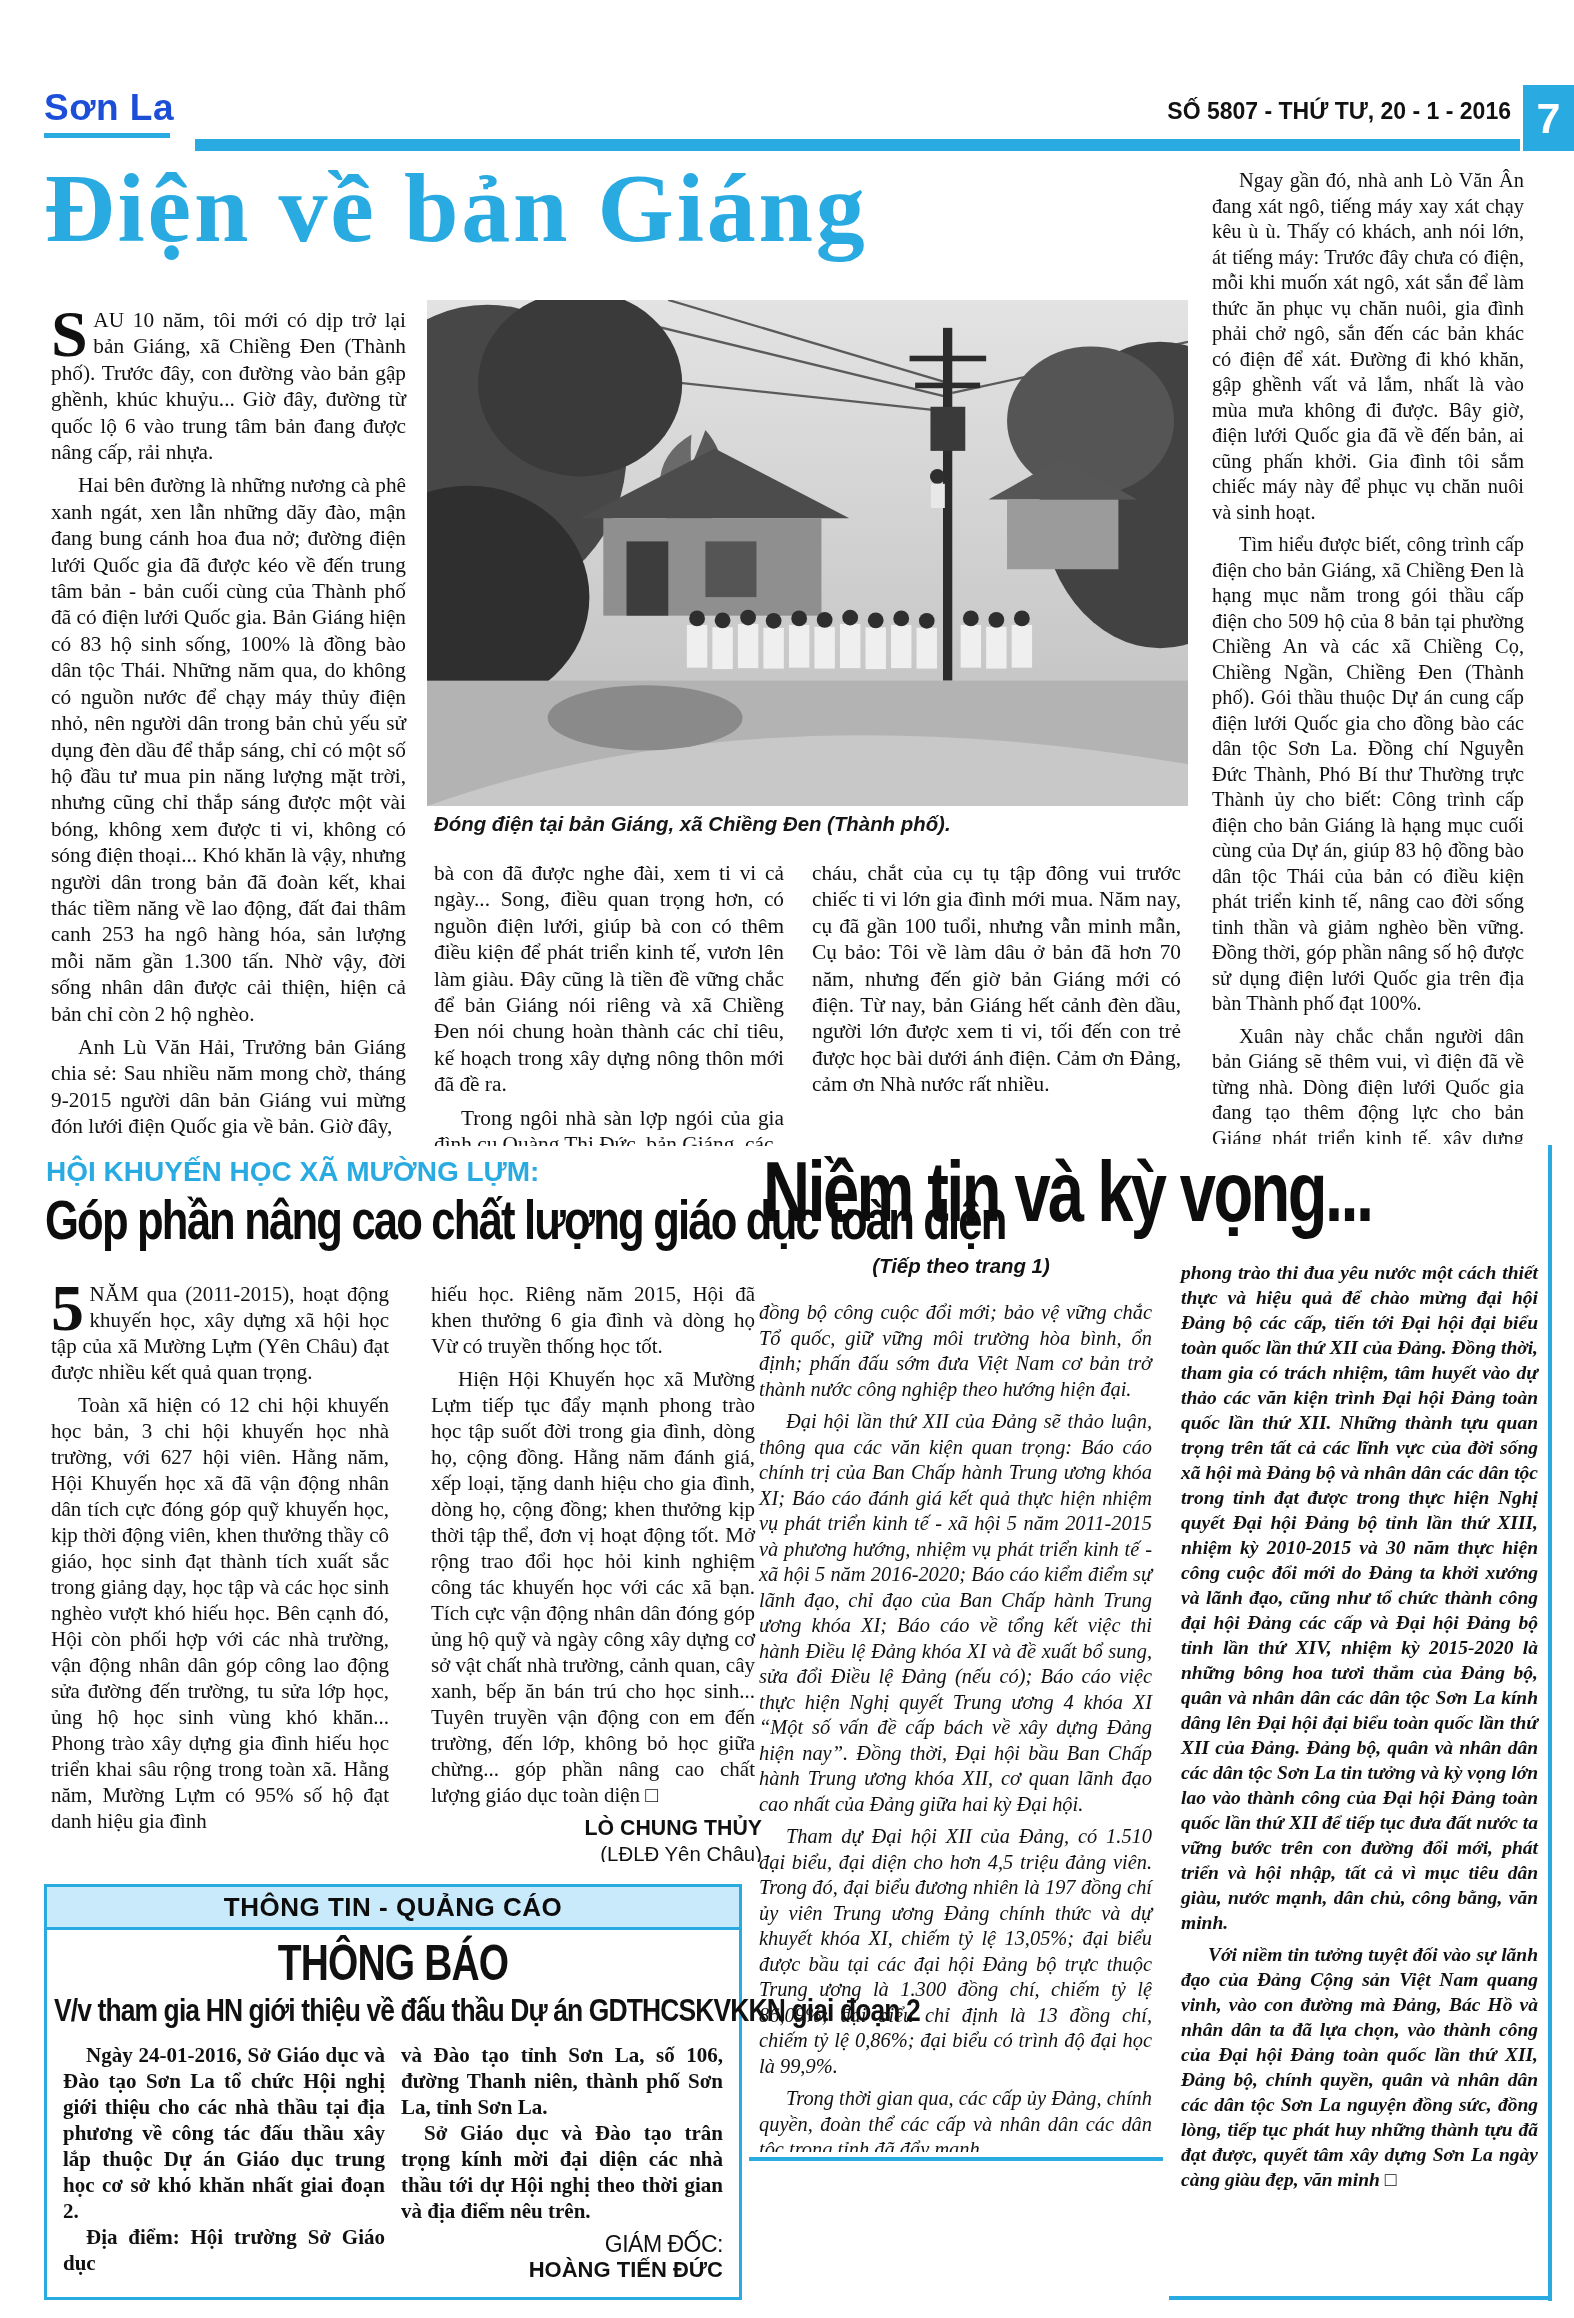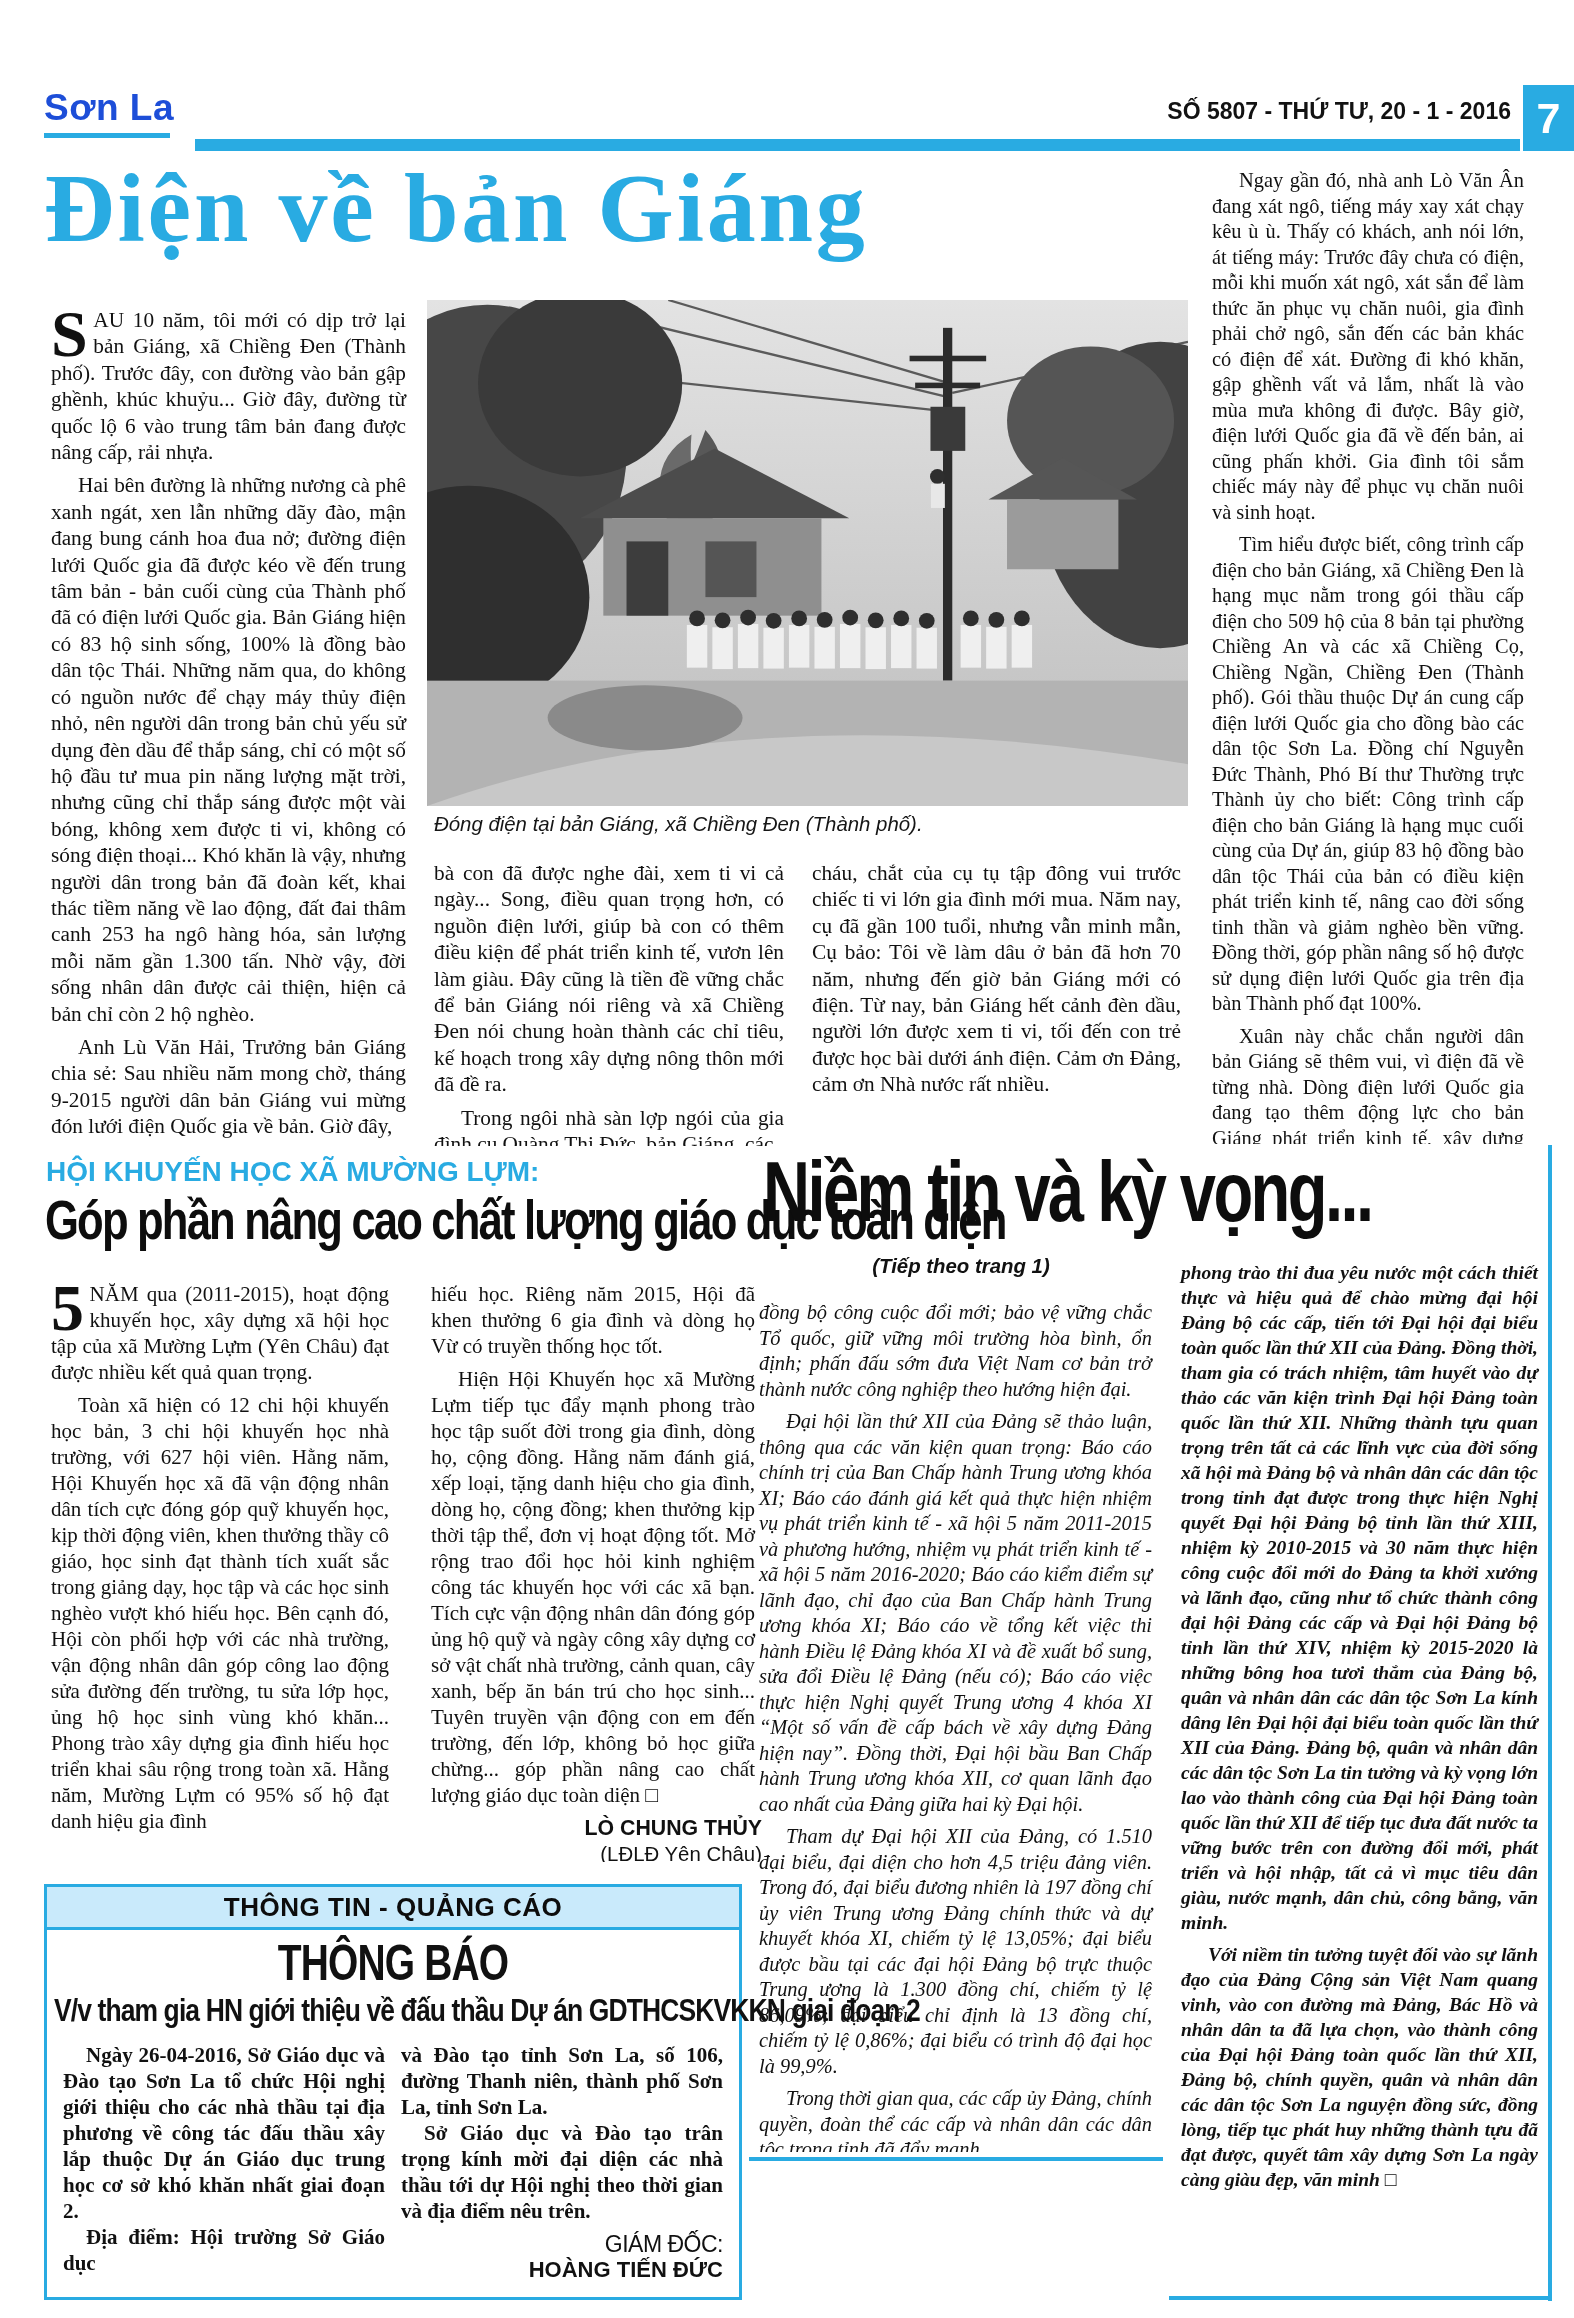--- a/index.html
+++ b/index.html
@@ -26,21 +26,21 @@
   .bodycol p{margin:7px;}
   .bodycol p.ind{text-indent:27px;}
   .col-left{left:44px;top:300px;width:369px;height:845px;font-size:21.3px;line-height:26.4px;}
   .col-mid1{left:427px;top:853px;width:364px;height:293px;font-size:21.3px;line-height:26.4px;}
   .col-mid2{left:805px;top:853px;width:383px;height:293px;font-size:21.3px;line-height:26.4px;}
   .col-right{left:1205px;top:161px;width:326px;height:983px;font-size:20.4px;line-height:25.5px;}
   .dropcap{float:left;font-weight:bold;font-size:66px;line-height:48px;padding:2.8px 5.6px 0 0;}
   .photo-frame{left:427px;top:300px;width:761px;height:506px;background:#c9c9c9;}
   .photo-frame svg{display:block;width:100%;height:100%;}
   .photo-caption{left:434px;top:813px;width:751px;font-family:"Liberation Sans",sans-serif;
-                 font-weight:normal;font-style:italic;font-size:20.4px;color:#161616;}
+                 font-weight:bold;font-style:italic;font-size:20.4px;color:#161616;}
   .byline{text-align:right;margin-top:12px;font-family:"Liberation Sans",sans-serif;font-size:19.5px;}
   .byline b{font-size:21.3px;}
 
   
   .edu-kicker{left:46px;top:1156px;font-family:"Liberation Sans",sans-serif;font-weight:bold;
               font-size:28px;color:#29abe2;letter-spacing:0px;}
   .edu-headline{left:45px;top:1193px;width:723px;font-family:"Liberation Sans",sans-serif;
                 font-weight:bold;font-size:45px;line-height:1;letter-spacing:-1.9px;color:#0d0d0d;
                 transform:scale(0.97,1.22);transform-origin:left top;white-space:nowrap;}
   .edu-col1{left:44px;top:1274px;width:352px;height:588px;font-size:21px;line-height:26px;}
@@ -238,21 +238,21 @@
   <div class="abs pol-col1-rule"></div>
   <div class="abs pol-right-rule"></div>
   <div class="abs pol-bottom-rule"></div>
 
   <div class="abs notice-box">
     <div class="notice-bar">THÔNG TIN - QUẢNG CÁO</div>
     <div class="notice-title">THÔNG BÁO</div>
     <div class="notice-subtitle">V/v tham gia HN giới thiệu về đấu thầu Dự án GDTHCSKVKKN giai đoạn 2</div>
     <div class="notice-cols">
       <div class="notice-col">
-        <p>Ngày 26-04-2016, Sở Giáo dục và Đào tạo Sơn La tổ chức Hội nghị giới thiệu cho các nhà thầu tại địa phương về công tác đấu thầu xây lắp thuộc Dự án Giáo dục trung học cơ sở khó khăn nhất giai đoạn 2.</p>
+        <p>Ngày 24-01-2016, Sở Giáo dục và Đào tạo Sơn La tổ chức Hội nghị giới thiệu cho các nhà thầu tại địa phương về công tác đấu thầu xây lắp thuộc Dự án Giáo dục trung học cơ sở khó khăn nhất giai đoạn 2.</p>
         <p>Địa điểm: Hội trường Sở Giáo dục</p>
       </div>
       <div class="notice-col">
         <p style="text-indent:0">và Đào tạo tỉnh Sơn La, số 106, đường Thanh niên, thành phố Sơn La, tỉnh Sơn La.</p>
         <p>Sở Giáo dục và Đào tạo trân trọng kính mời đại diện các nhà thầu tới dự Hội nghị theo thời gian và địa điểm nêu trên.</p>
         <div class="notice-sig">
           <div class="role">GIÁM ĐỐC:</div>
           <div class="name">HOÀNG TIẾN ĐỨC</div>
         </div>
       </div>

